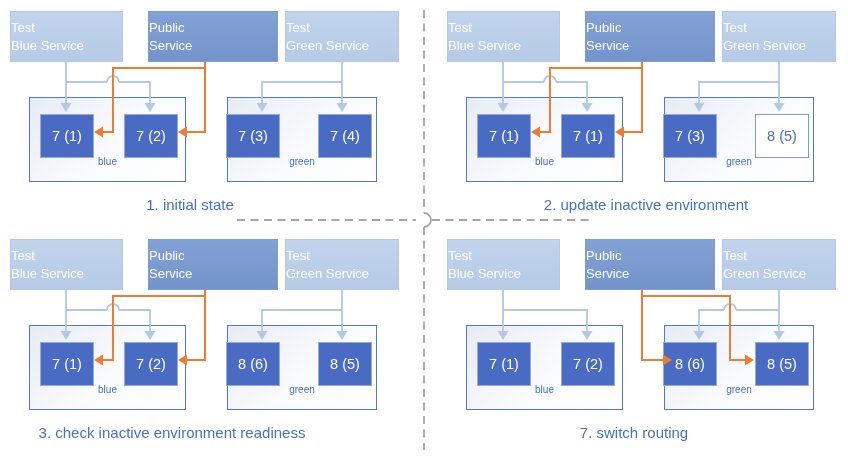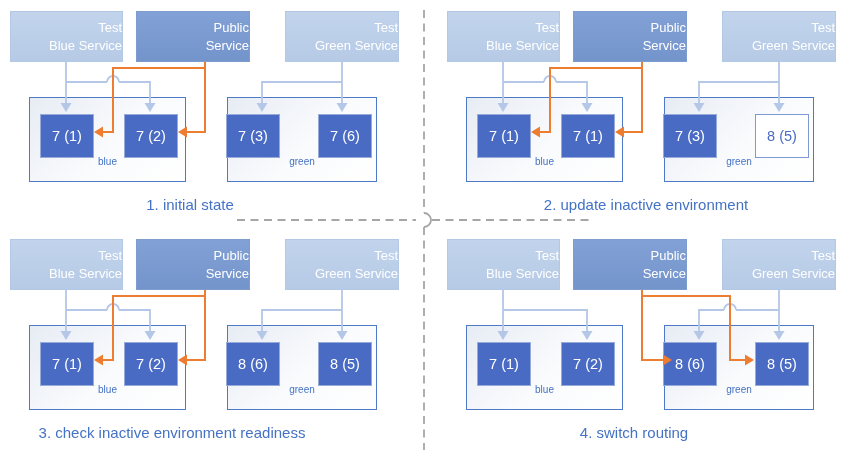--- a/index.html
+++ b/index.html
@@ -10,26 +10,26 @@
   .panel{position:absolute;width:424px;height:228px;}
   .panel--p1{left:0;top:0}
   .panel--p2{left:424px;top:0}
   .panel--p3{left:0;top:228px}
   .panel--p4{left:424px;top:228px}
 
   
   .svc{
     position:absolute;top:11px;height:51px;box-sizing:border-box;
     display:flex;flex-direction:column;justify-content:center;
-    text-align:right;color:#fff;font-size:13px;line-height:1.32;
+    text-align:left;color:#fff;font-size:13px;line-height:1.32;
   }
   .svc--light{background:linear-gradient(180deg,#c2d4ec,#b6cae6);border:1px solid #b3c8e4;}
   .svc--public{background:linear-gradient(180deg,#82a1d6,#7394cb);border:1px solid #7e9ccd;}
   .svc--1{left:10px;width:113px}
-  .svc--2{left:136px;width:114px}
+  .svc--2{left:148px;width:130px}
   .svc--3{left:285px;width:114px}
 
   
   .env{
     position:absolute;top:97px;height:85px;box-sizing:border-box;
     border:1px solid #4d79c7;
     background:linear-gradient(135deg,#e7ecf4 0%,#fafbfd 55%,#ffffff 100%);
   }
   .env--blue{left:29px;width:157px}
   .env--green{left:227px;width:150px}
@@ -87,21 +87,21 @@
     </div>
     <div class="env env--blue">
       <div class="env-label">blue</div>
     </div>
     <div class="env env--green">
       <div class="env-label">green</div>
     </div>
     <div class="pod pod--1">7 (1)</div>
     <div class="pod pod--2">7 (2)</div>
     <div class="pod pod--3">7 (3)</div>
-    <div class="pod pod--4">7 (6)</div>
+    <div class="pod pod--4">7 (4)</div>
     <svg class="wires" width="424" height="228" viewBox="0 0 424 228">
       <g stroke="#b4c7e7" stroke-width="1.8" fill="none">
         <path d="M66 62 V103 M66 82 H107 M107 82 A6 6 0 0 1 119 82 M119 82 H150 V103 M342 62 V103 M342 82 H262 V103"></path>
       </g>
       <g fill="#b4c7e7">
         <polygon points="60.5,103 71.5,103 66,112"></polygon>
         <polygon points="144.5,103 155.5,103 150,112"></polygon>
         <polygon points="256.5,103 267.5,103 262,112"></polygon>
         <polygon points="336.5,103 347.5,103 342,112"></polygon>
       </g>
@@ -238,21 +238,21 @@
         <polygon points="336.5,103 347.5,103 342,112"></polygon>
       </g>
       <g stroke="#ed7d31" stroke-width="2" fill="none">
         <path d="M205 62 V132 H226 M205 68 H293 V132 H308"></path>
       </g>
       <g fill="#ed7d31">
         <polygon points="226,126.5 226,137.5 235,132"></polygon>
         <polygon points="308,126.5 308,137.5 317,132"></polygon>
       </g>
     </svg>
-    <div class="caption cap--p4">4. switch routing</div>
+    <div class="caption cap--p4">7. switch routing</div>
   </section>
 
   <svg class="dividers" width="848" height="456" viewBox="0 0 848 456">
     <g stroke="#a6a6a6" stroke-width="1.8" fill="none" stroke-dasharray="8 5.5">
       <path d="M424 10 V213"></path>
       <path d="M424 227 V450"></path>
       <path d="M237 220 H416"></path>
       <path d="M432 220 H591"></path>
     </g>
     <path d="M424 213 A7 7 0 0 1 424 227" stroke="#a6a6a6" stroke-width="1.8" fill="none"></path>

